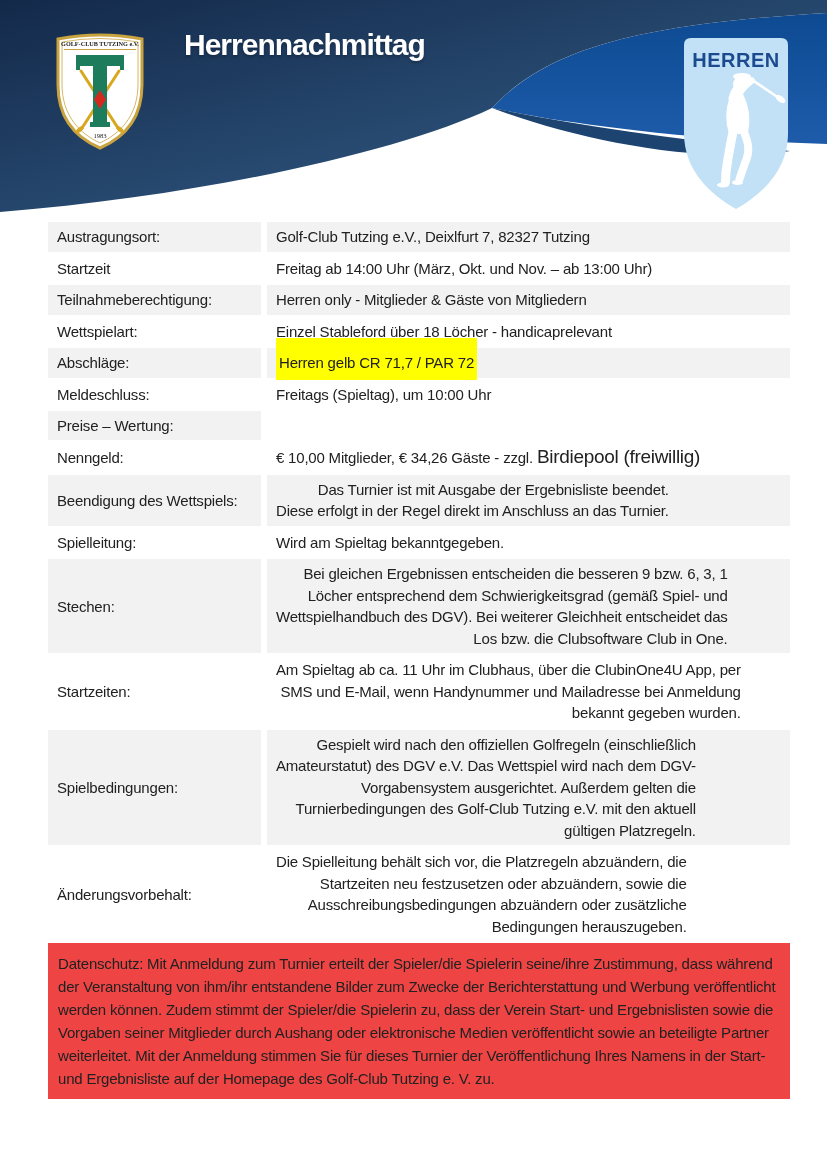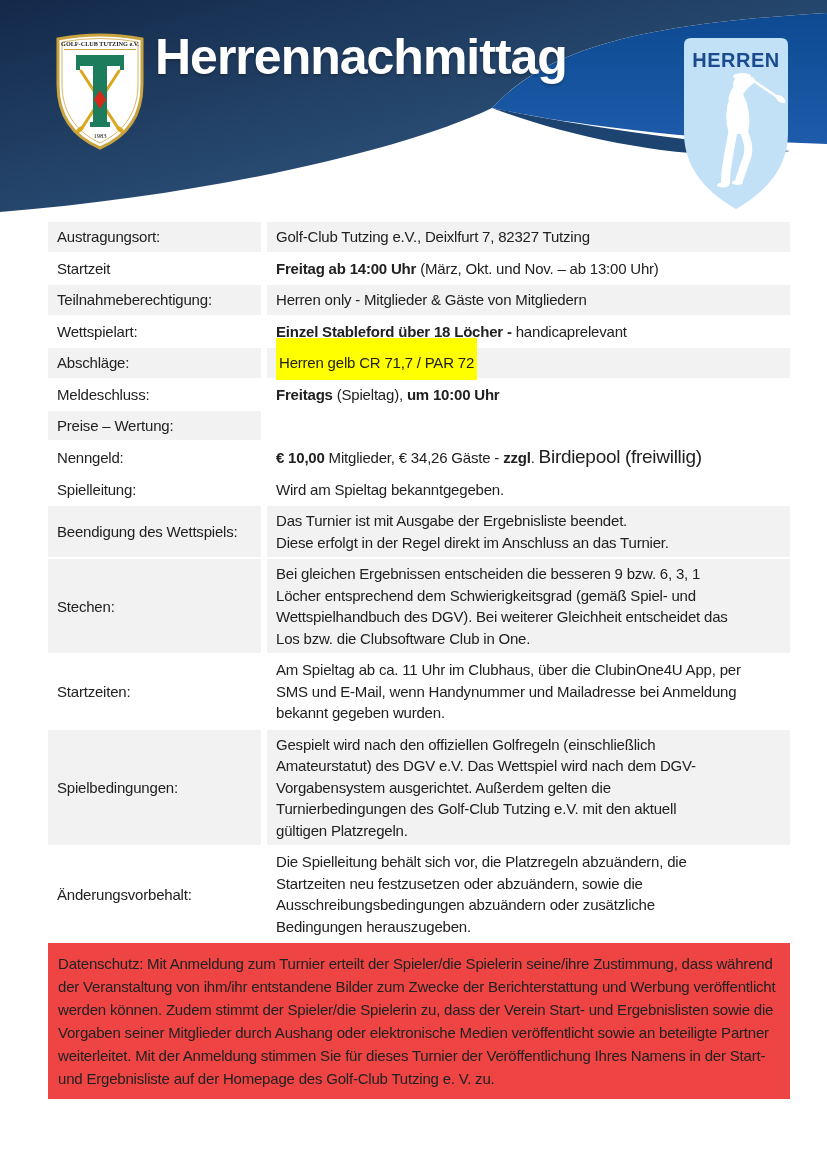--- a/index.html
+++ b/index.html
@@ -4,43 +4,43 @@
 <style>
   html,body{margin:0;padding:0;}
   body{
     width:827px;height:1169px;overflow:hidden;background:#ffffff;
     font-family:"Liberation Sans",sans-serif;color:#212121;position:relative;
   }
   
   .header{position:relative;width:827px;height:216px;}
   .header svg.waves{position:absolute;left:0;top:0;}
   .title{
-    position:absolute;left:155px;top:28px;z-index:3;
-    font-size:50px;font-weight:bold;color:#ffffff;letter-spacing:-1px;
+    position:absolute;left:184px;top:28px;z-index:3;
+    font-size:30px;font-weight:bold;color:#ffffff;letter-spacing:-1px;
     text-shadow:0 2px 3px rgba(0,0,0,.25);
     font-family:"Liberation Sans",sans-serif;
   }
   .club-logo{position:absolute;left:52px;top:27px;z-index:4;}
   .badge{position:absolute;left:682px;top:36px;z-index:4;}
   
   .content{margin:6px 0 0 48px;width:742px;}
   .row{display:flex;margin-bottom:2px;min-height:29px;}
-  .cell{background:#ffffff;}
+  .cell{background:#ffffff;text-align:right;}
   .row.shaded .cell{background:#f2f2f2;}
   .cell.label{
     width:204px;flex:0 0 204px;margin-right:6px;
     display:flex;align-items:center;padding:4px 0 4px 9px;
     font-size:15px;letter-spacing:-0.2px;
   }
   .cell.value{
     flex:1;padding:4px 8px 4px 9px;display:flex;align-items:center;
     font-size:15px;line-height:21.5px;letter-spacing:-0.2px;
   }
   .cell.value .text{white-space:pre-line;}
-  .b{font-weight:bold;}
+  .b{font-weight:normal;}
   .hl{background:#ffff00;padding:16px 3px;}
   .sm{font-size:19px;letter-spacing:-0.3px;}
   
   .privacy{
     margin:2px 0 0 48px;width:722px;background:#ef4444;
     padding:9px 10px;font-size:15px;line-height:23px;letter-spacing:-0.2px;
   }
 </style>
 </head>
 <body>
@@ -152,31 +152,31 @@
     </div>
     <div class="row shaded">
       <div class="cell label">Preise – Wertung:</div>
     </div>
     <div class="row">
       <div class="cell label">Nenngeld:</div>
       <div class="cell value">
         <span class="text"><span class="b ">€ 10,00</span><span> Mitglieder, € 34,26 Gäste - </span><span class="b ">zzgl</span><span>.  </span><span class="sm">Birdiepool (freiwillig)</span></span>
       </div>
     </div>
-    <div class="row">
-      <div class="cell label">Spielleitung:</div>
-      <div class="cell value">
-        <span class="text"><span>Wird am Spieltag bekanntgegeben.</span></span>
-      </div>
-    </div>
     <div class="row shaded">
       <div class="cell label">Beendigung des Wettspiels:</div>
       <div class="cell value">
         <span class="text"><span>Das Turnier ist mit Ausgabe der Ergebnisliste beendet.
 Diese erfolgt in der Regel direkt im Anschluss an das Turnier.</span></span>
+      </div>
+    </div>
+    <div class="row">
+      <div class="cell label">Spielleitung:</div>
+      <div class="cell value">
+        <span class="text"><span>Wird am Spieltag bekanntgegeben.</span></span>
       </div>
     </div>
     <div class="row shaded">
       <div class="cell label">Stechen:</div>
       <div class="cell value">
         <span class="text"><span>Bei gleichen Ergebnissen entscheiden die besseren 9 bzw. 6, 3, 1
 Löcher entsprechend dem Schwierigkeitsgrad (gemäß Spiel- und
 Wettspielhandbuch des DGV). Bei weiterer Gleichheit entscheidet das
 Los bzw. die Clubsoftware Club in One.</span></span>
       </div>

